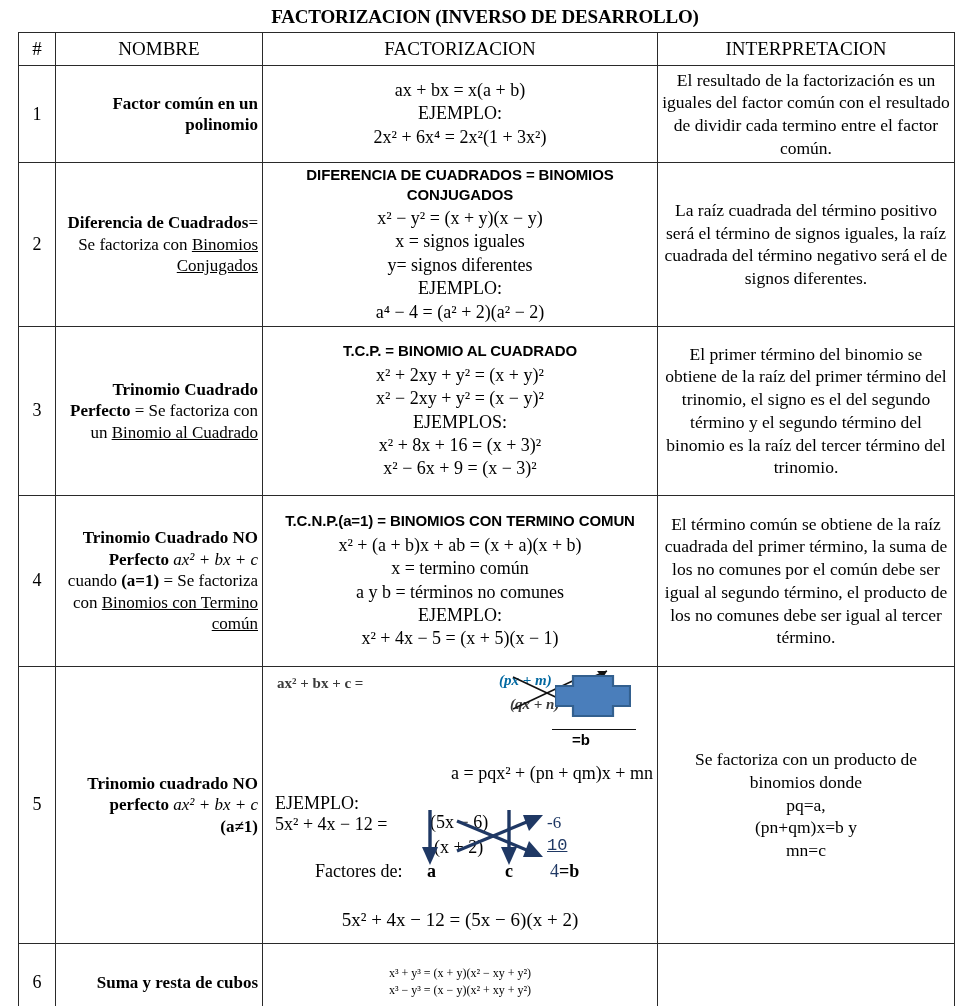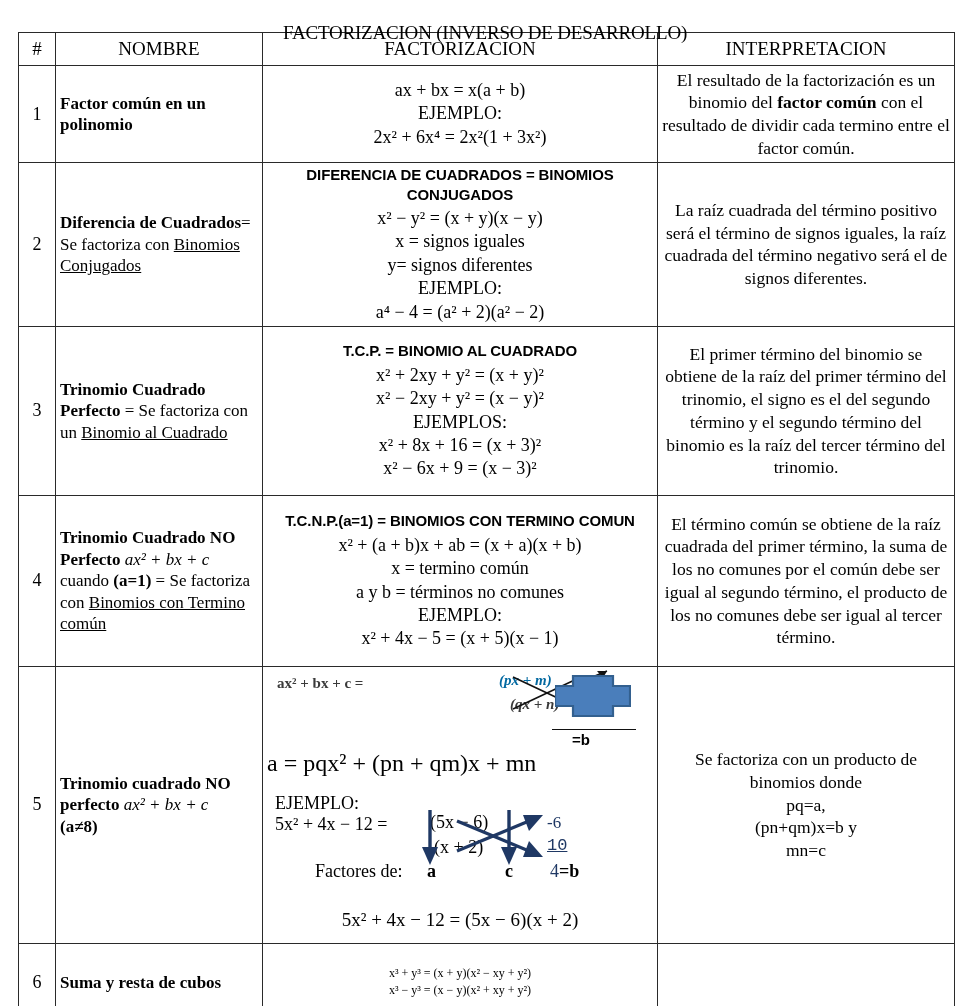--- a/index.html
+++ b/index.html
@@ -13,26 +13,26 @@
     font-family: "Liberation Serif", serif;
     color: #000000;
     overflow: hidden;
     position: relative;
   }
 
   
   .doc-title {
     text-align: center;
     font-family: "Liberation Serif", serif;
-    font-weight: normal;
+    font-weight: bold;
     font-size: 19px;
     letter-spacing: -0.2px;
     line-height: 30px;
     height: 32px;
-    padding-top: 18px;
+    padding-top: 2px;
     box-sizing: border-box;
   }
 
   
   .tbl-wrap {
     padding: 0 16px 0 18px;
     box-sizing: border-box;
     width: 970px;
   }
   table.fact {
@@ -63,21 +63,21 @@
   }
 
   td.num {
     text-align: center;
     font-size: 18px;
     font-family: "Liberation Serif", serif;
   }
 
   
   td.name {
-    text-align: left;
+    text-align: right;
     font-size: 17px;
     line-height: 1.26;
     padding: 4px 6px;
   }
   td.name b { font-weight: bold; }
   .u { text-decoration: underline; }
 
   
   td.fact {
     text-align: center;
@@ -97,21 +97,21 @@
   .eq { font-family: "Liberation Serif", serif; }
   .it { font-style: italic; }
 
   
   td.interp {
     text-align: center;
     font-size: 17.5px;
     line-height: 1.30;
     padding: 5px 7px;
   }
-  td.interp b { font-weight: bold; }
+  td.interp b { font-weight: normal; }
 
   
   td.fact-5 {
     padding: 0;
     position: relative;
     height: 277px;
   }
   .r5 {
     position: relative;
     width: 100%;
@@ -160,23 +160,23 @@
   }
   .lbl-eqb {
     position: absolute;
     left: 305px; top: 62px;
     font-family: "Liberation Sans", sans-serif;
     font-weight: bold;
     font-size: 15px;
   }
   .r5 .aline {
     position: absolute;
-    left: 0; right: 0; top: 81px;
-    text-align: left;
-    font-size: 24px;
+    left: 0; right: 0; top: 94px;
+    text-align: right;
+    font-size: 18px;
   }
   .r5 .ejemplo {
     position: absolute;
     left: 8px; top: 124px;
     font-size: 18px;
   }
   .r5 .exline {
     position: absolute;
     left: 8px; top: 145px;
     font-size: 18px;
@@ -256,21 +256,21 @@
     <tr style="height:97px;">
       <td class="num">1</td>
       <td class="name">
         <b>Factor común en un polinomio</b>
       </td>
       <td class="fact">
         <span class="mathline eq">ax + bx = x(a + b)</span>
         <span class="mathline">EJEMPLO:</span>
         <span class="mathline eq">2x² + 6x⁴ = 2x²(1 + 3x²)</span>
       </td>
-      <td class="interp"><span>El resultado de la factorización es un binomio del </span><b>factor común</b><span> con el resultado de dividir cada termino entre el factor común.</span></td>
+      <td class="interp"><span>El resultado de la factorización es un iguales del </span><b>factor común</b><span> con el resultado de dividir cada termino entre el factor común.</span></td>
     </tr>
 
     <tr style="height:148px;">
       <td class="num">2</td>
       <td class="name">
         <b>Diferencia de Cuadrados</b><span>= Se factoriza con </span><span class="u">Binomios Conjugados</span>
       </td>
       <td class="fact">
         <span class="caps-note">DIFERENCIA DE CUADRADOS = BINOMIOS CONJUGADOS</span>
         <span class="mathline eq">x² − y² = (x + y)(x − y)</span>
@@ -311,21 +311,21 @@
         <span class="mathline">EJEMPLO:</span>
         <span class="mathline eq">x² + 4x − 5 = (x + 5)(x − 1)</span>
       </td>
       <td class="interp">El término común se obtiene de la raíz cuadrada del primer término, la suma de los no comunes por el común debe ser igual al segundo término, el producto de los no comunes debe ser igual al tercer término.</td>
     </tr>
 
     <tr style="height:277px;">
       <td class="num">5</td>
       <td class="name">
         <b>Trinomio cuadrado NO perfecto</b><span class="it"> ax² + bx + c</span><br>
-        <b>(a≠8)</b>
+        <b>(a≠1)</b>
       </td>
 
       <td class="fact-5">
         <div class="r5">
 
           <span class="gen-eq">ax² + bx + c =</span>
           <span class="pxm">(px + m)</span>
           <span class="qxn">(qx + n)</span>
 
           <svg class="cross-top" width="130" height="56">

